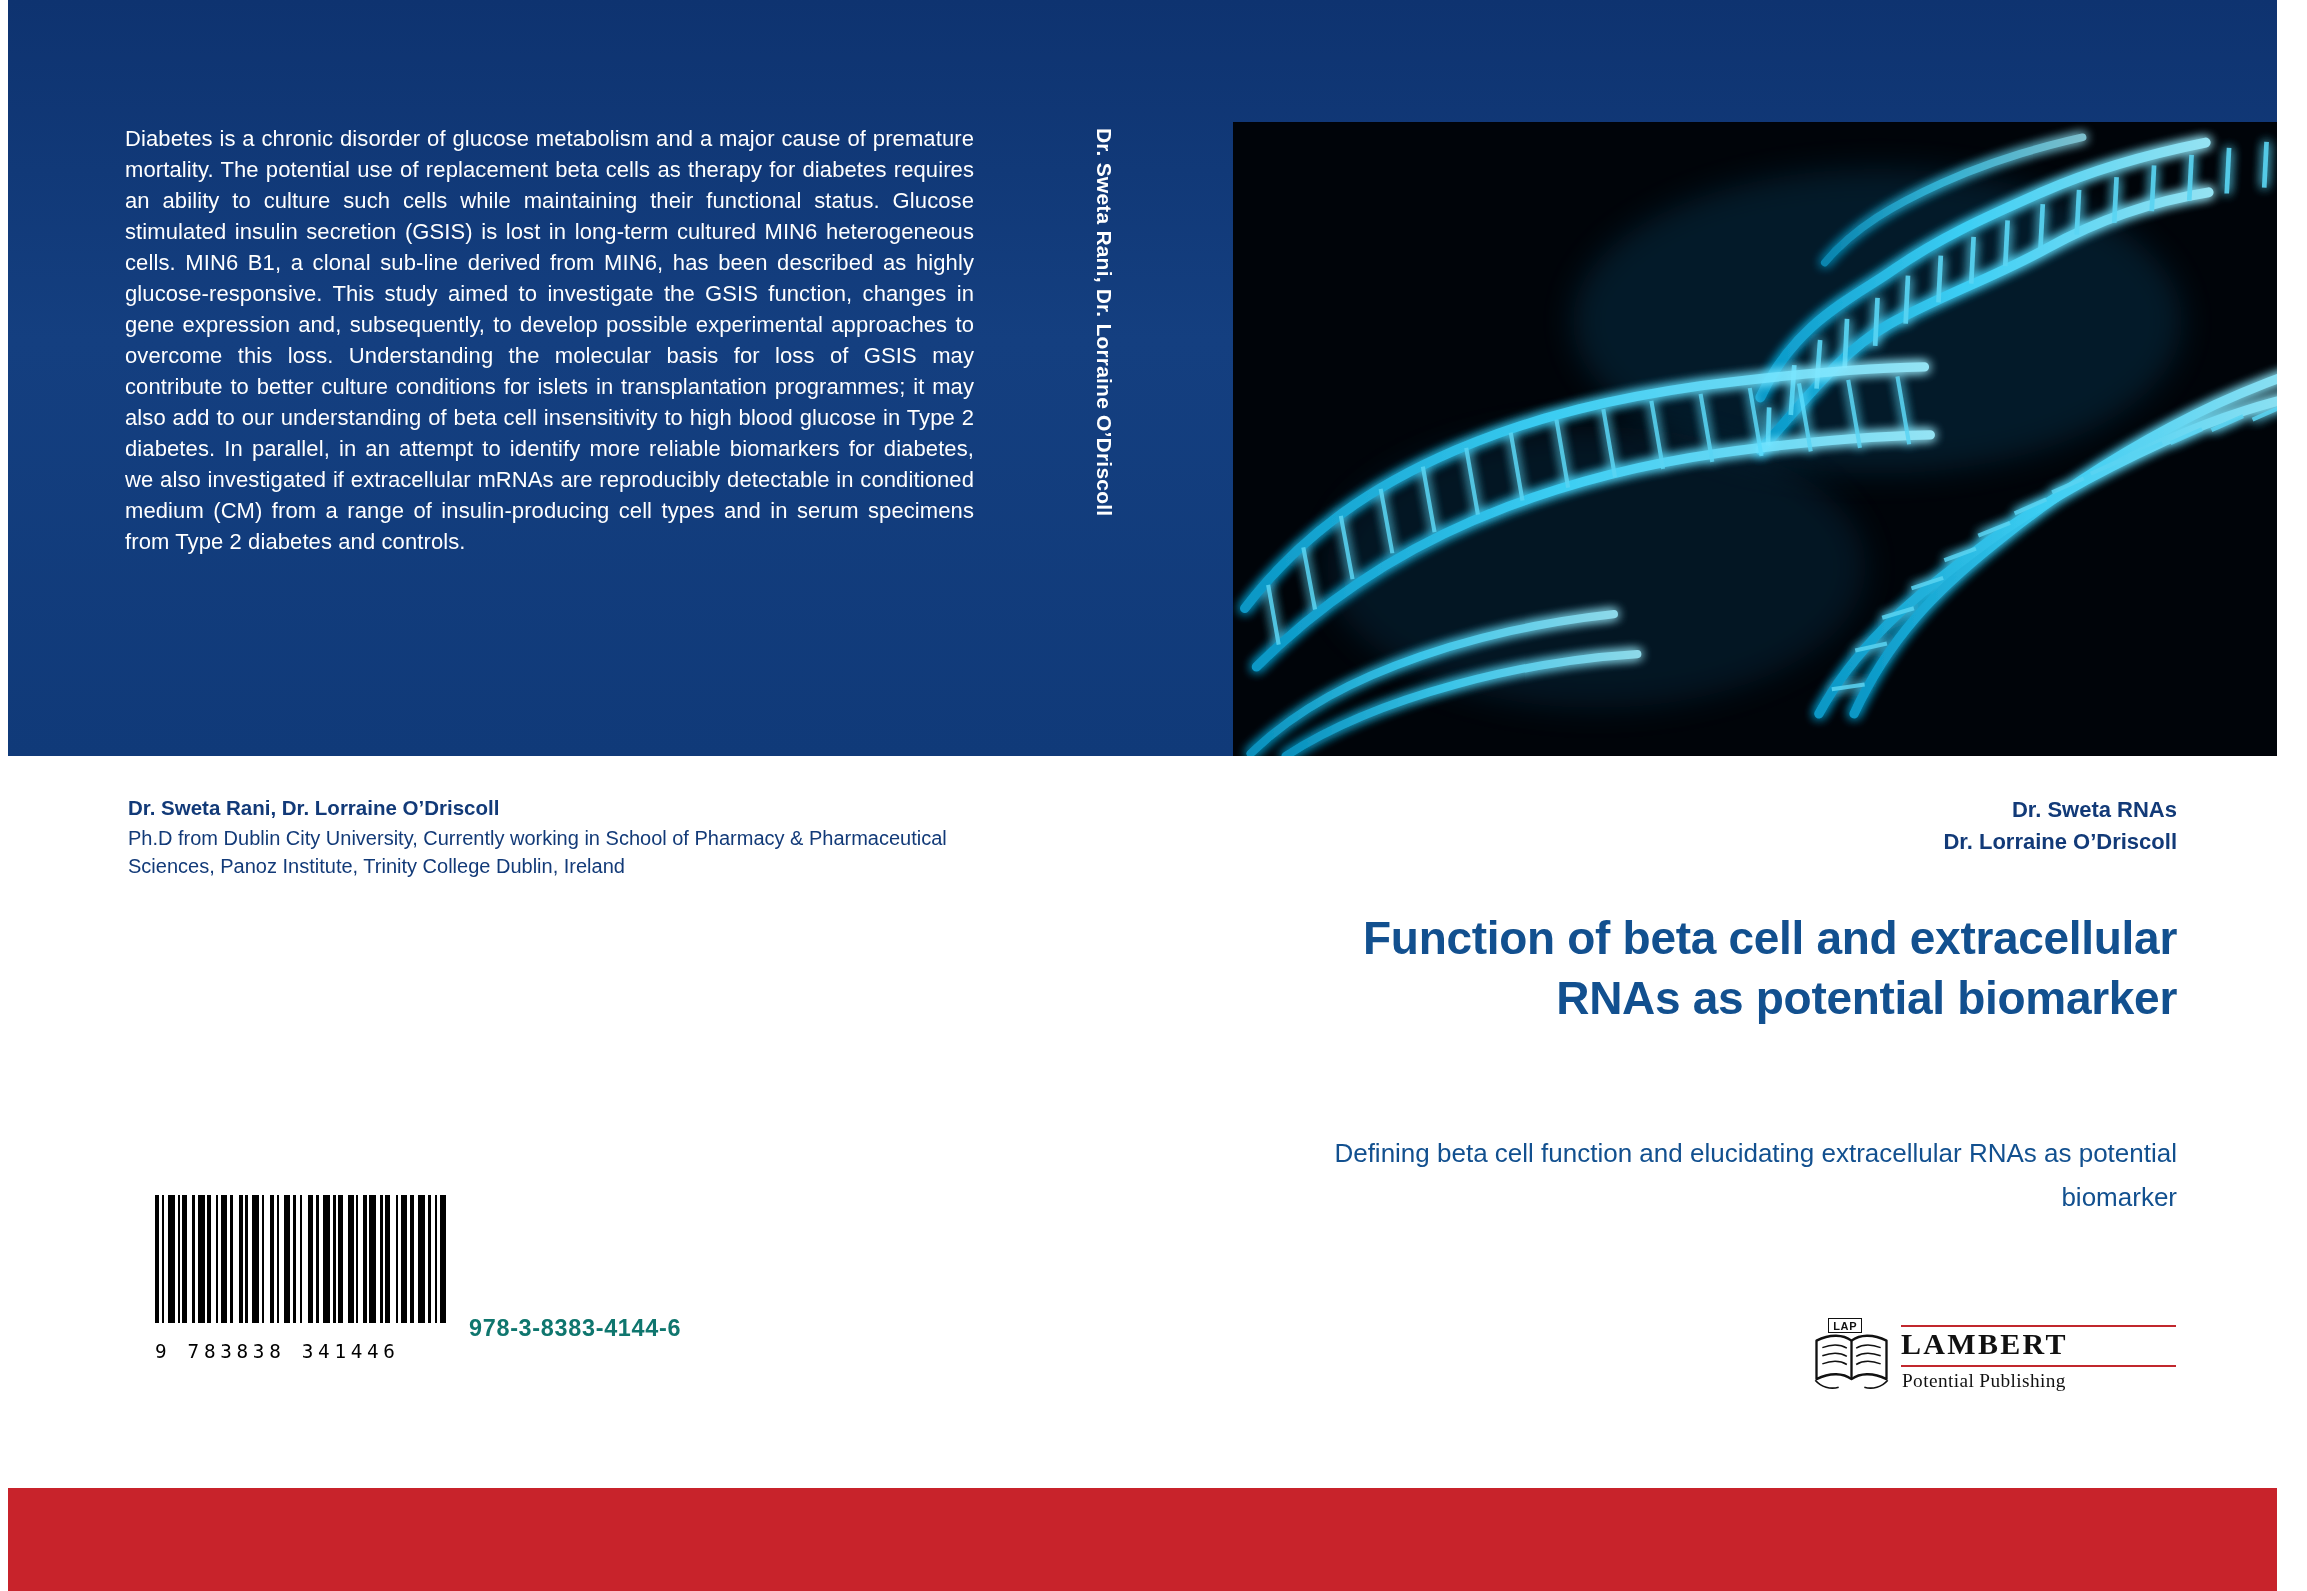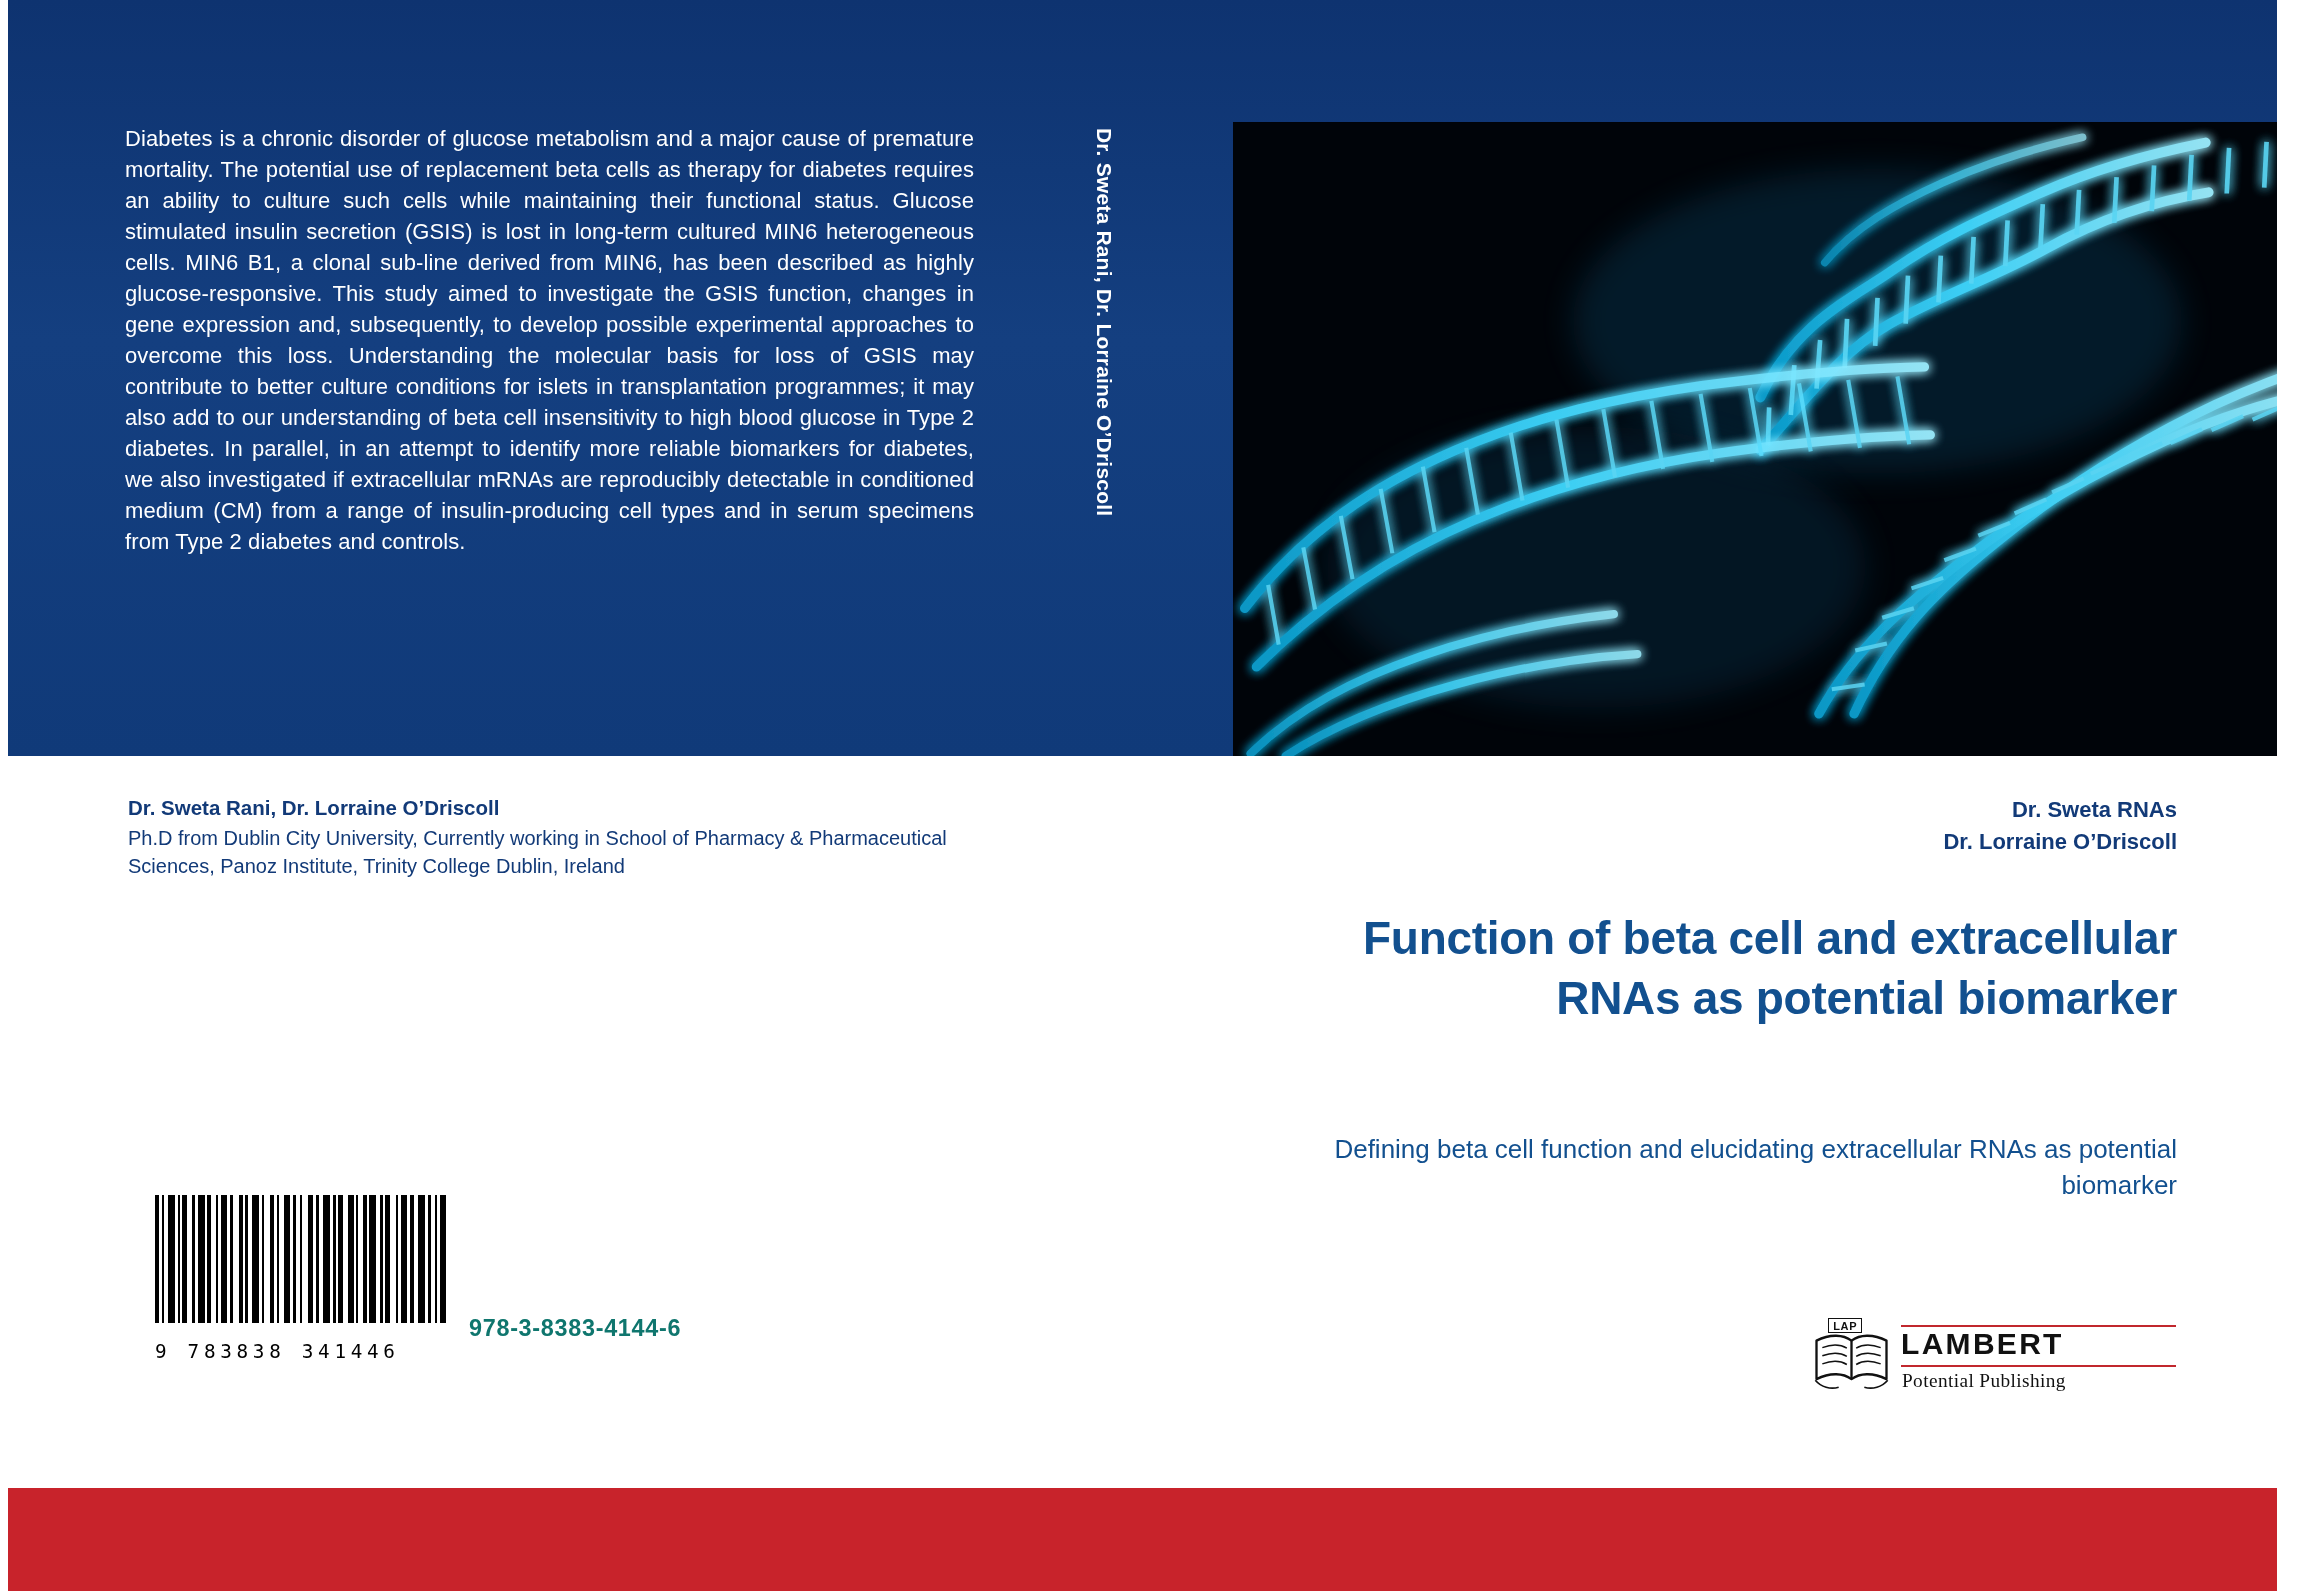--- a/index.html
+++ b/index.html
@@ -193,21 +193,21 @@
     letter-spacing: -0.3px;
   }
   .front-subtitle {
     position: absolute;
     right: 100px;
     top: 1131px;
     width: 926px;
     text-align: right;
     color: #12508f;
     font-size: 26px;
-    line-height: 36px;
+    line-height: 44px;
   }
 
   
   .publisher {
     position: absolute;
     right: 101px;
     top: 1318px;
     width: 363px;
     height: 82px;
   }
@@ -228,21 +228,21 @@
     font-weight: bold;
     padding: 0.6px 4.1px;
     color: #111;
     letter-spacing: 0.6px;
     z-index: 3;
   }
   .pub-lambert {
     position: absolute;
     left: 88px;
     top: 9.4px;
-    font-family: Liberation Sans, sans-serif;
+    font-family: Liberation Serif, serif;
     font-size: 30px;
     font-weight: bold;
     color: #111;
     letter-spacing: 2.3px;
   }
   .pub-rule {
     position: absolute;
     left: 88px;
     width: 275px;
     height: 1.8px;

